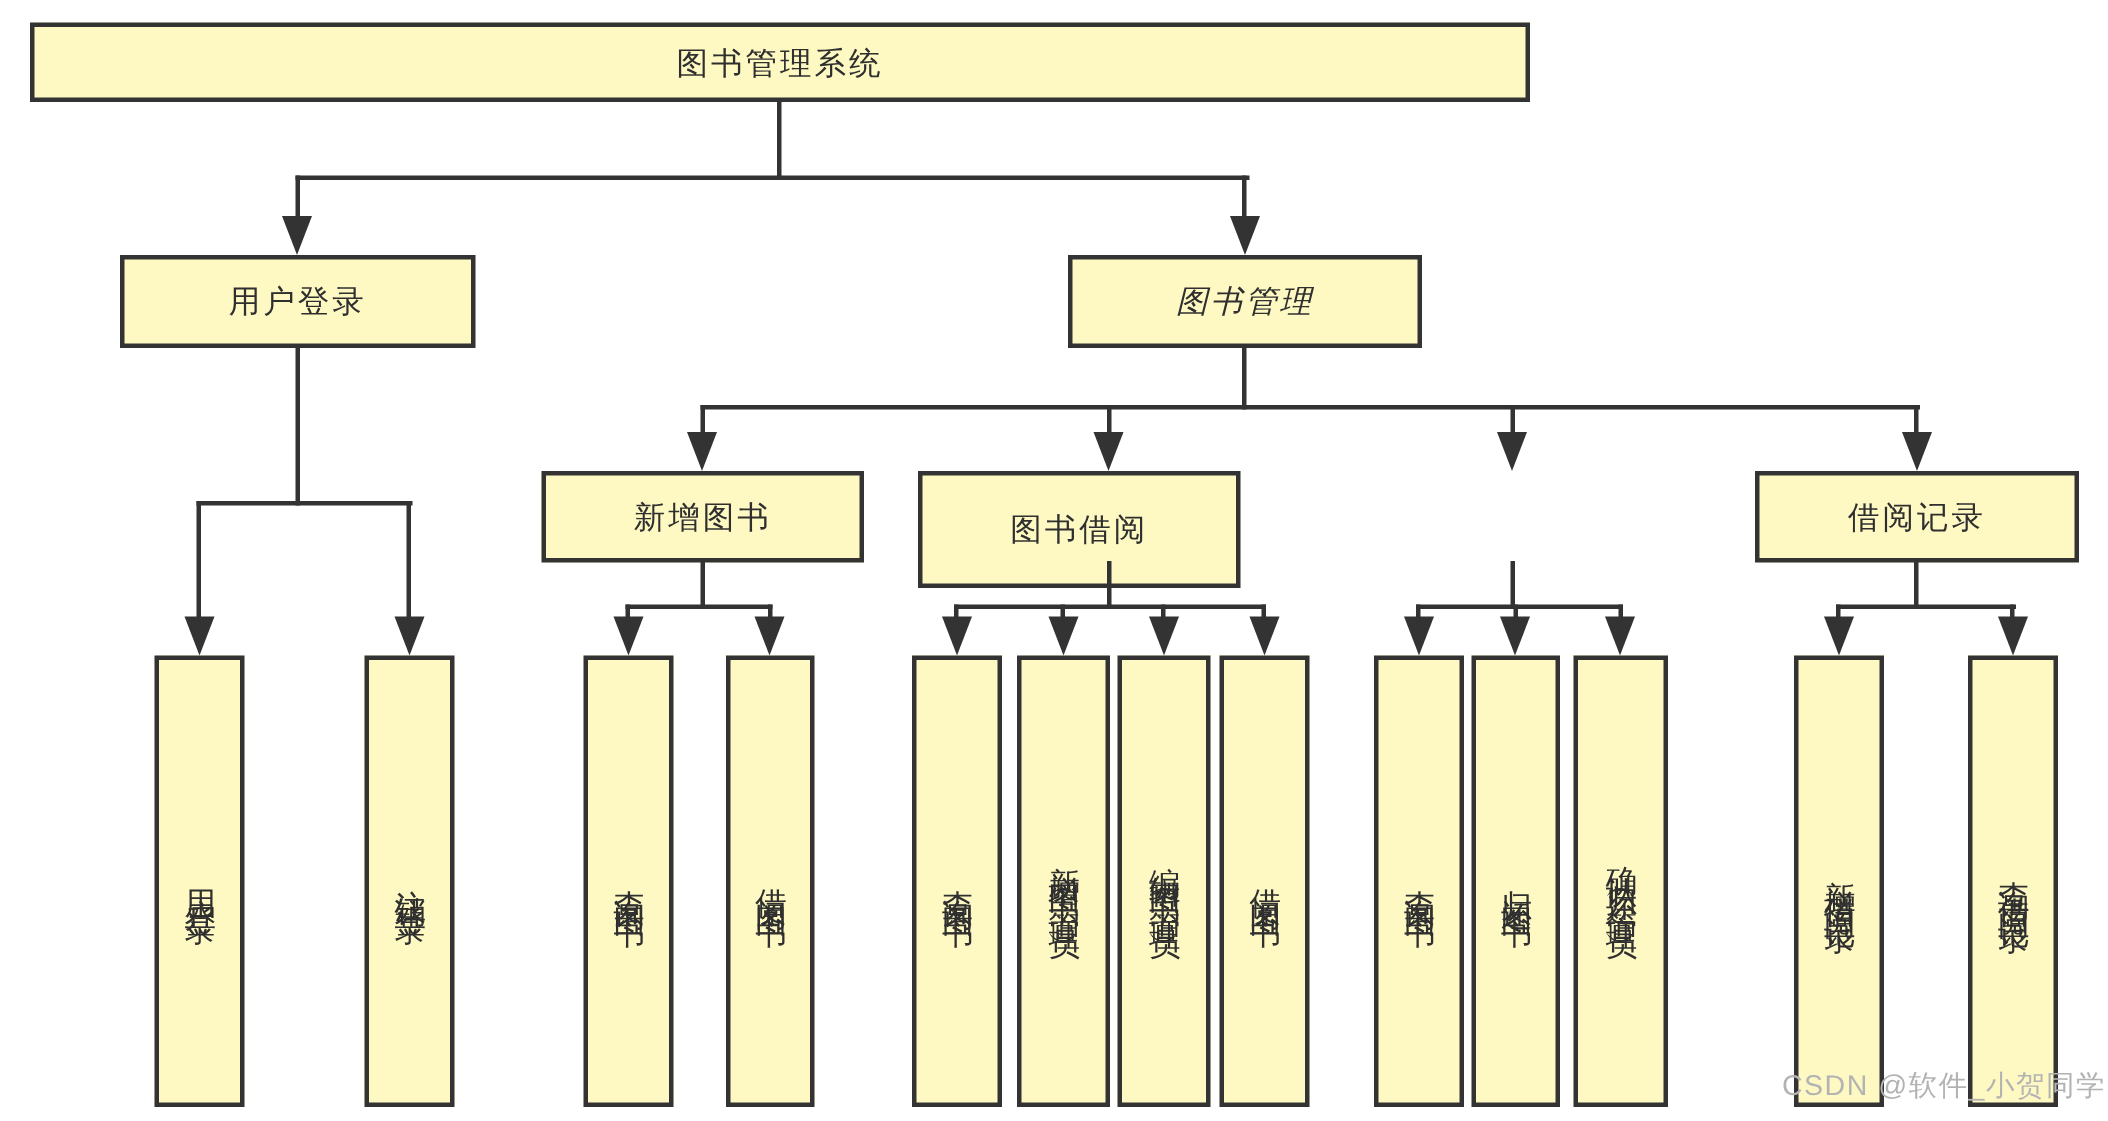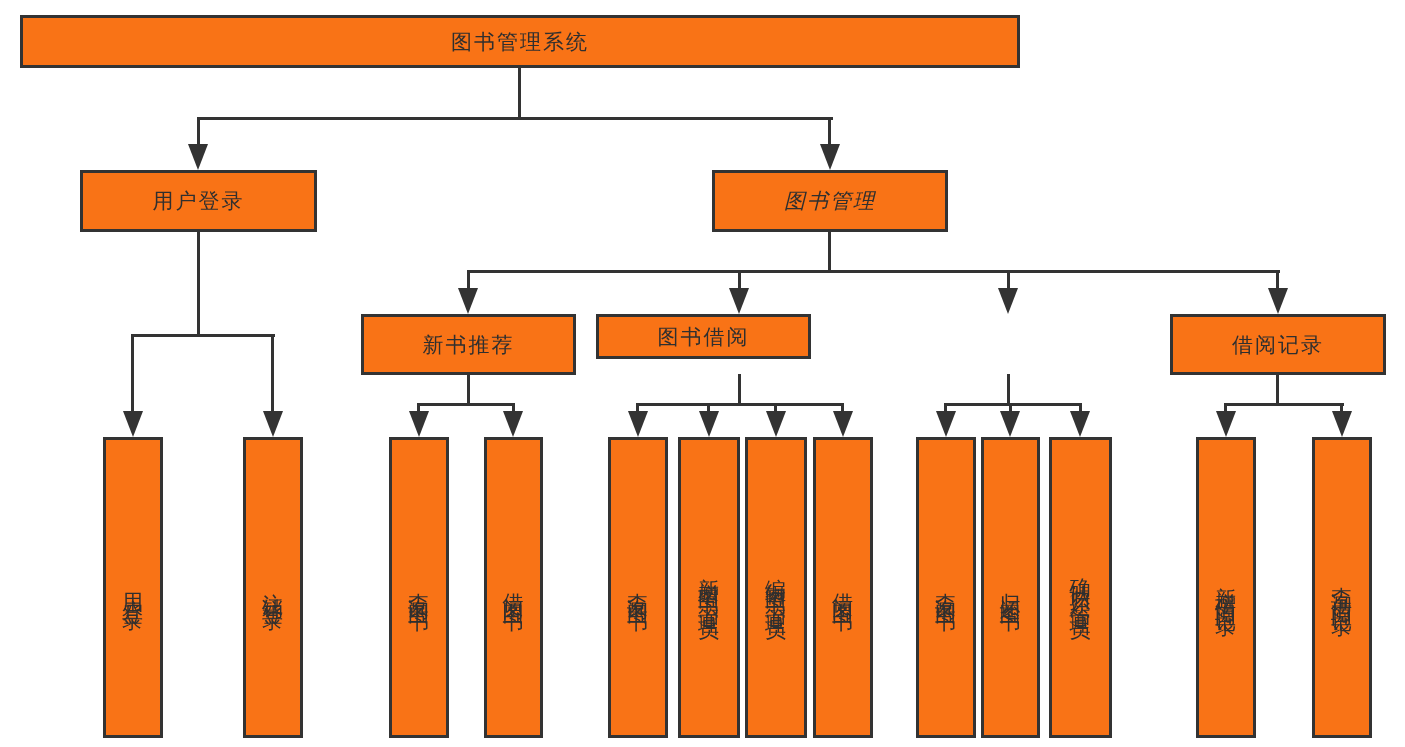--- a/index.html
+++ b/index.html
@@ -8,21 +8,21 @@
     width: 1405px;
     height: 747px;
     background: #ffffff;
     font-family: "Liberation Sans", "DejaVu Sans", sans-serif;
     overflow: hidden;
   }
   .box {
     position: absolute;
     box-sizing: border-box;
     border: 3px solid #333333;
-    background: #f97316;
+    background: #fef9c3;
     display: flex;
     align-items: center;
     justify-content: center;
     color: #2f2f2f;
   }
   .box-h { font-size: 21px; letter-spacing: 2px; }
   .box-v {
     writing-mode: vertical-rl;
     font-size: 21px;
     letter-spacing: 6px;
@@ -57,23 +57,23 @@
   </div>
 
   <div class="box box-h" style="left:80px; top:170px; width:237px; height:62px;">
     <span>用户登录</span>
   </div>
   <div class="box box-h" style="left:712px; top:170px; width:236px; height:62px;font-style:italic;">
     <span>图书管理</span>
   </div>
 
   <div class="box box-h" style="left:361px; top:314px; width:215px; height:61px;">
-    <span>新书推荐</span>
+    <span>新增图书</span>
   </div>
-  <div class="box box-h" style="left:596px; top:314px; width:215px; height:45px;">
+  <div class="box box-h" style="left:612px; top:314px; width:215px; height:78px;">
     <span>图书借阅</span>
   </div>
   <div class="box box-h" style="left:1170px; top:314px; width:216px; height:61px;">
     <span>借阅记录</span>
   </div>
 
   <div class="box box-v" style="left:103px; top:437px; width:60px; height:301px;">
     <span>用户登录</span>
   </div>
   <div class="box box-v" style="left:243px; top:437px; width:60px; height:301px;">
@@ -169,14 +169,17 @@
   <div class="vline" style="left:1079px; top:403px; width:3px; height:10px;"></div>
   <div class="arrow" style="left:1070px; top:411px;"></div>
 
   <div class="vline" style="left:1276px; top:374px; width:3px; height:32px;"></div>
   <div class="hline" style="left:1224px; top:403px; width:120px; height:3px;"></div>
   <div class="vline" style="left:1224px; top:403px; width:3px; height:10px;"></div>
   <div class="arrow" style="left:1216px; top:411px;"></div>
   <div class="vline" style="left:1340px; top:403px; width:3px; height:10px;"></div>
   <div class="arrow" style="left:1332px; top:411px;"></div>
 
+  <div class="watermark">
+    <span>CSDN @软件_小贺同学</span>
+  </div>
 
 </div>
 
 </body></html>

